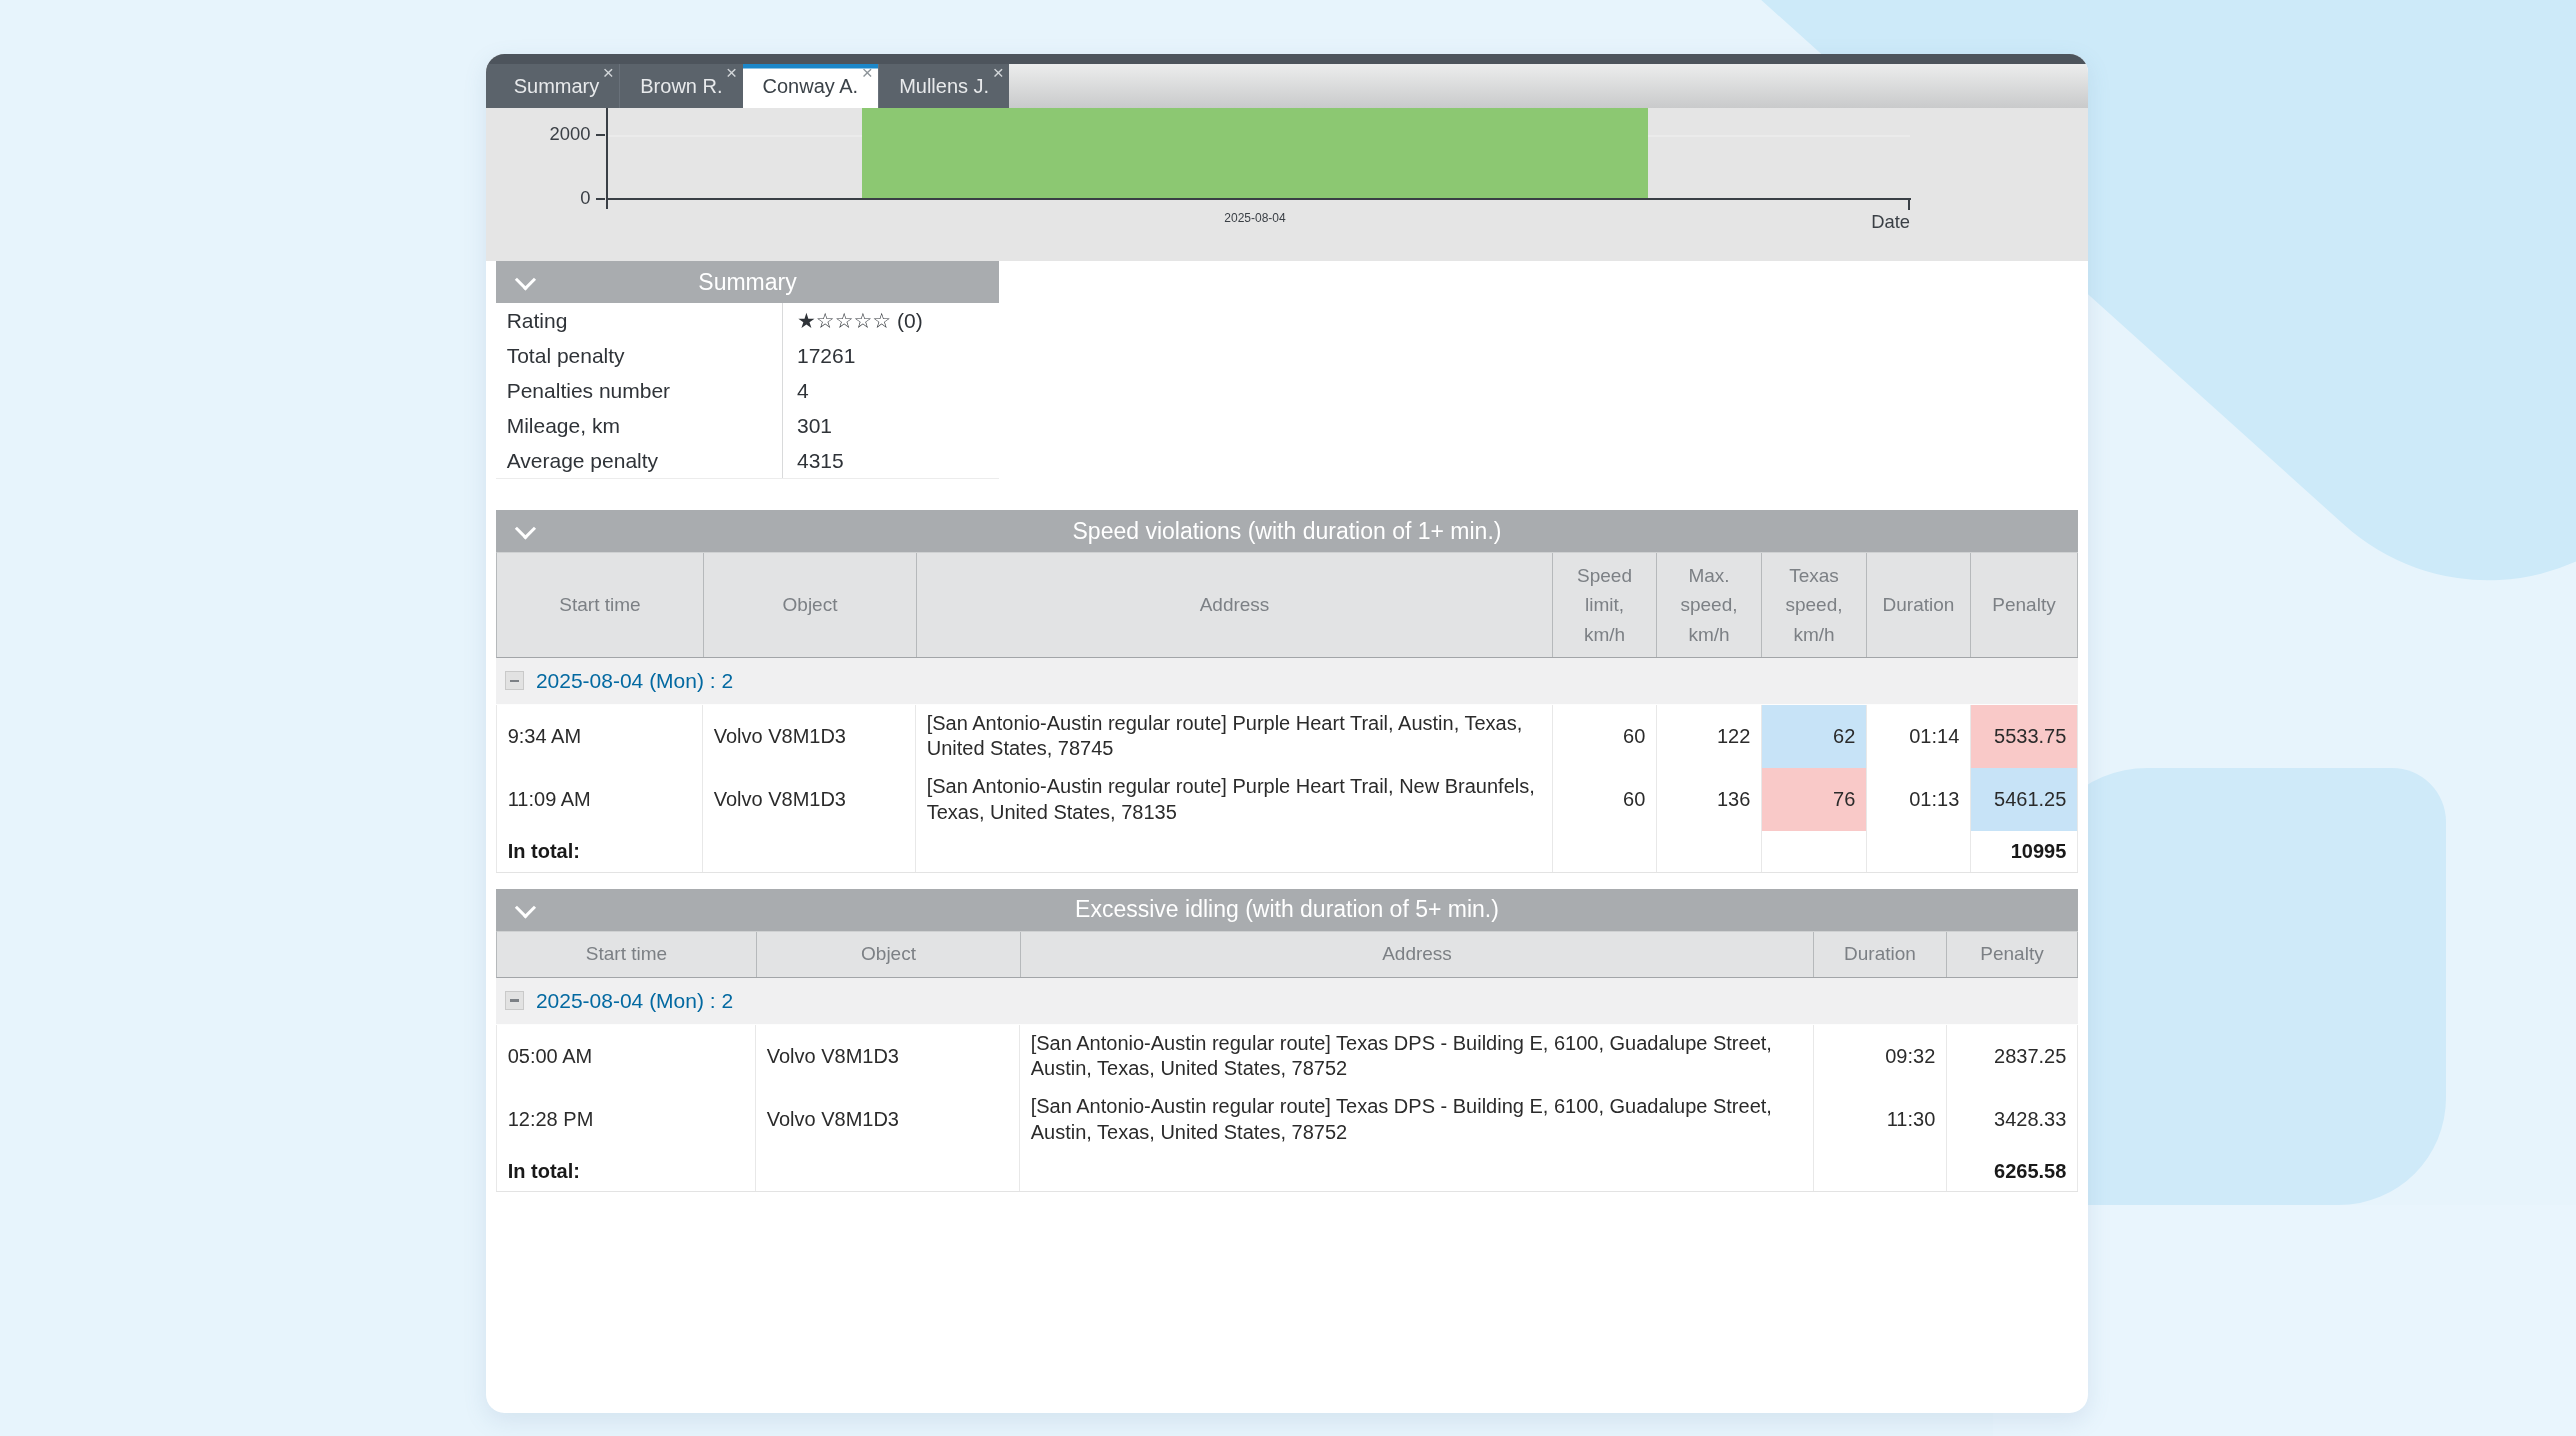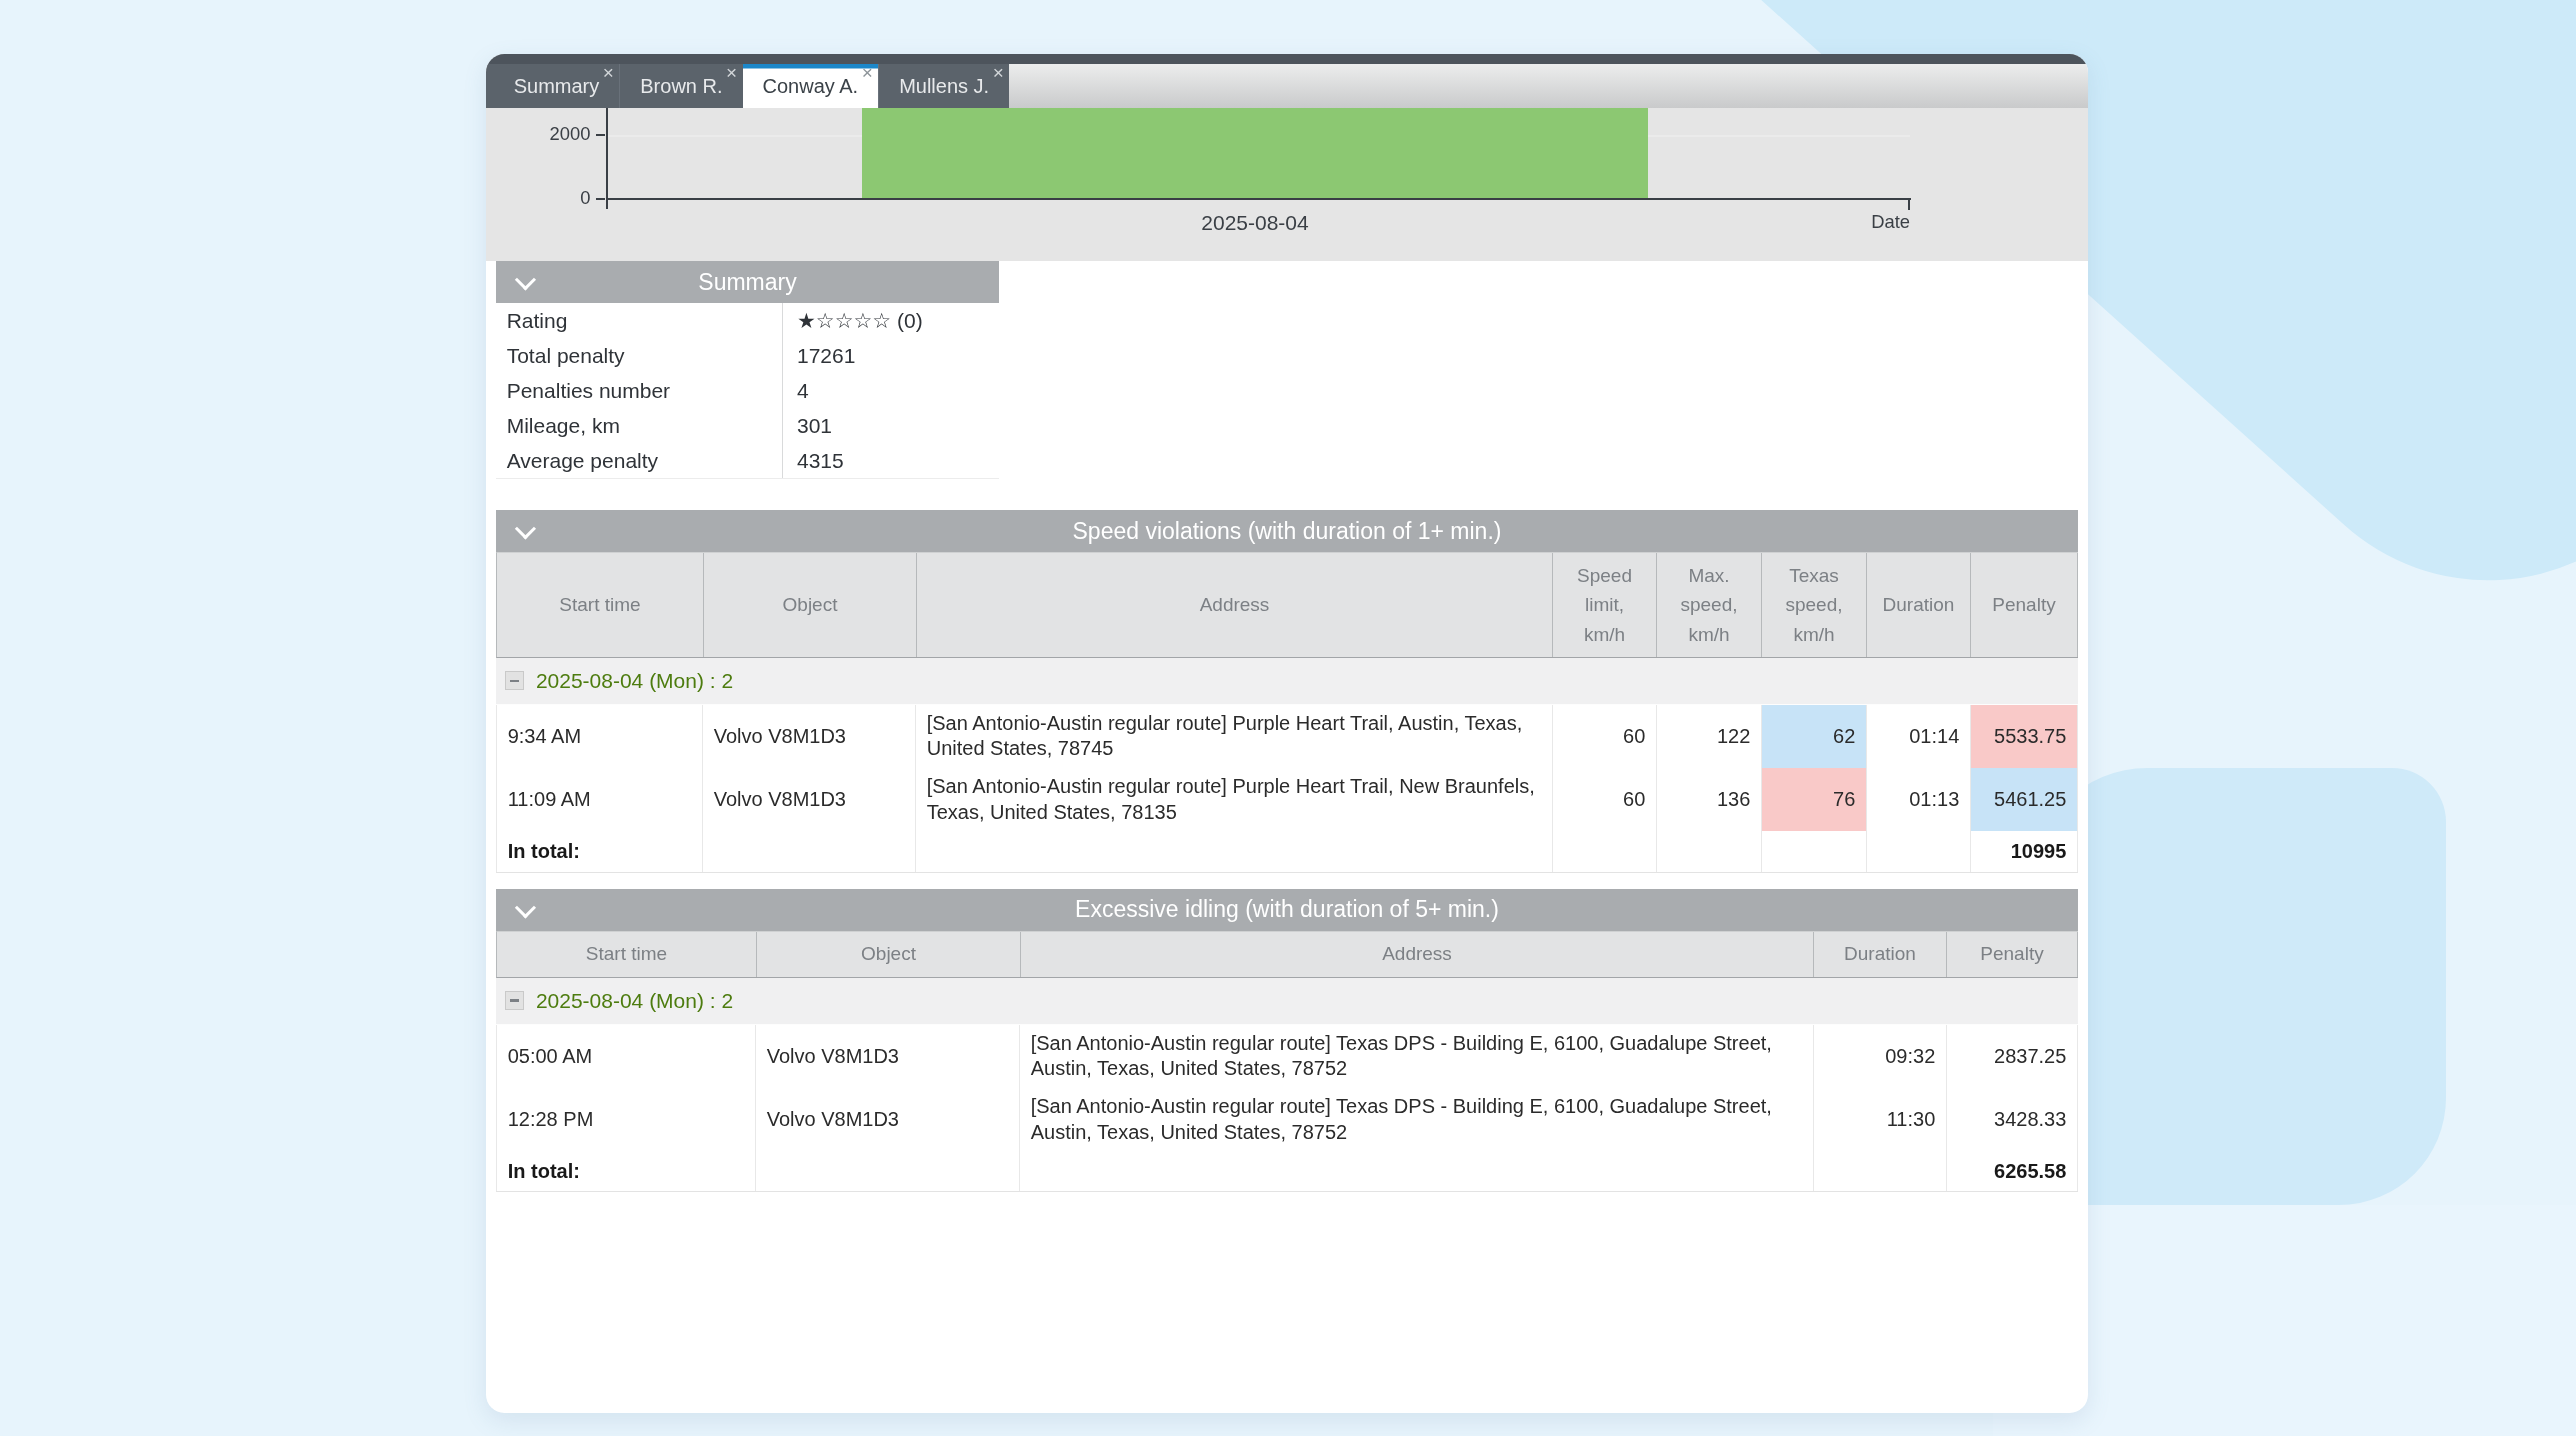--- a/index.html
+++ b/index.html
@@ -46,21 +46,21 @@
   .tab.active .close{color:#8d9499;}
   
   .chart{position:relative;height:153px;background:#e5e5e5;}
   .chart .bar{position:absolute;left:376px;top:0;width:786px;height:90px;background:#8cc872;}
   .chart .gridline{position:absolute;left:121px;top:27px;width:1303px;height:1.5px;background:#ebebeb;}
   .chart .y-axis{position:absolute;left:120px;top:0;width:2.3px;height:101px;background:#3a3f45;}
   .chart .x-axis{position:absolute;left:120px;top:90px;width:1305px;height:2.3px;background:#3a3f45;}
   .chart .x-end-tick{position:absolute;left:1422px;top:90px;width:2.3px;height:11.5px;background:#3a3f45;}
   .chart .ytick{position:absolute;left:110px;width:9.2px;height:2.3px;background:#3a3f45;}
   .chart .yl{position:absolute;left:21.5px;width:83px;text-align:right;font-size:18.4px;color:#3a3f45;}
-  .chart .xdate{position:absolute;left:376px;width:786px;top:103px;text-align:center;font-size:21px;color:#3a3f45;}
+  .chart .xdate{position:absolute;left:376px;width:786px;top:103px;text-align:center;font-size:12px;color:#3a3f45;}
   .chart .xlabel{position:absolute;left:1332px;width:92px;top:103px;text-align:right;font-size:18.4px;color:#3a3f45;}
   
   .section{margin:0 10px;}
   .sec-header{
     height:42px;background:#a9acaf;color:#fff;font-size:23px;
     display:flex;align-items:center;justify-content:center;position:relative;
   }
   .chev{
     position:absolute;left:21.5px;top:50%;width:12.3px;height:12.3px;
     border-left:3.8px solid #fff;border-bottom:3.8px solid #fff;
@@ -80,21 +80,21 @@
     border-left:1.5px solid #b6b9bb;color:#7c8085;font-size:19px;text-align:center;
   }
   .th{
     display:flex;align-items:center;justify-content:center;
     padding:7.7px 12.3px;border-right:1.5px solid #b6b9bb;box-sizing:border-box;line-height:1.55;
   }
   .speed-section .th{min-height:80px;}
   .idling-section .th{min-height:35px;}
   .group-row{
     display:flex;align-items:center;height:46px;background:#f0f0f1;
-    font-size:21px;color:#4d7c0f;padding-left:9.2px;gap:12.3px;border-bottom:1.5px solid #fdfdfd;
+    font-size:21px;color:#0369a1;padding-left:9.2px;gap:12.3px;border-bottom:1.5px solid #fdfdfd;
   }
   .minus-box{
     width:18.4px;height:18.4px;background:#e2e2e2;border:0.8px solid #c9c9c9;box-sizing:border-box;
     display:flex;align-items:center;justify-content:center;flex:0 0 auto;
   }
   .minus-box i{display:block;width:9.2px;height:2.3px;background:#7c8085;}
   .row{display:flex;background:#fff;font-size:20px;color:#2b2b2b;}
   .cell{
     display:flex;align-items:center;padding:6.1px 10.7px;
     border-right:0.8px solid #e8e8e8;box-sizing:border-box;min-height:60px;

